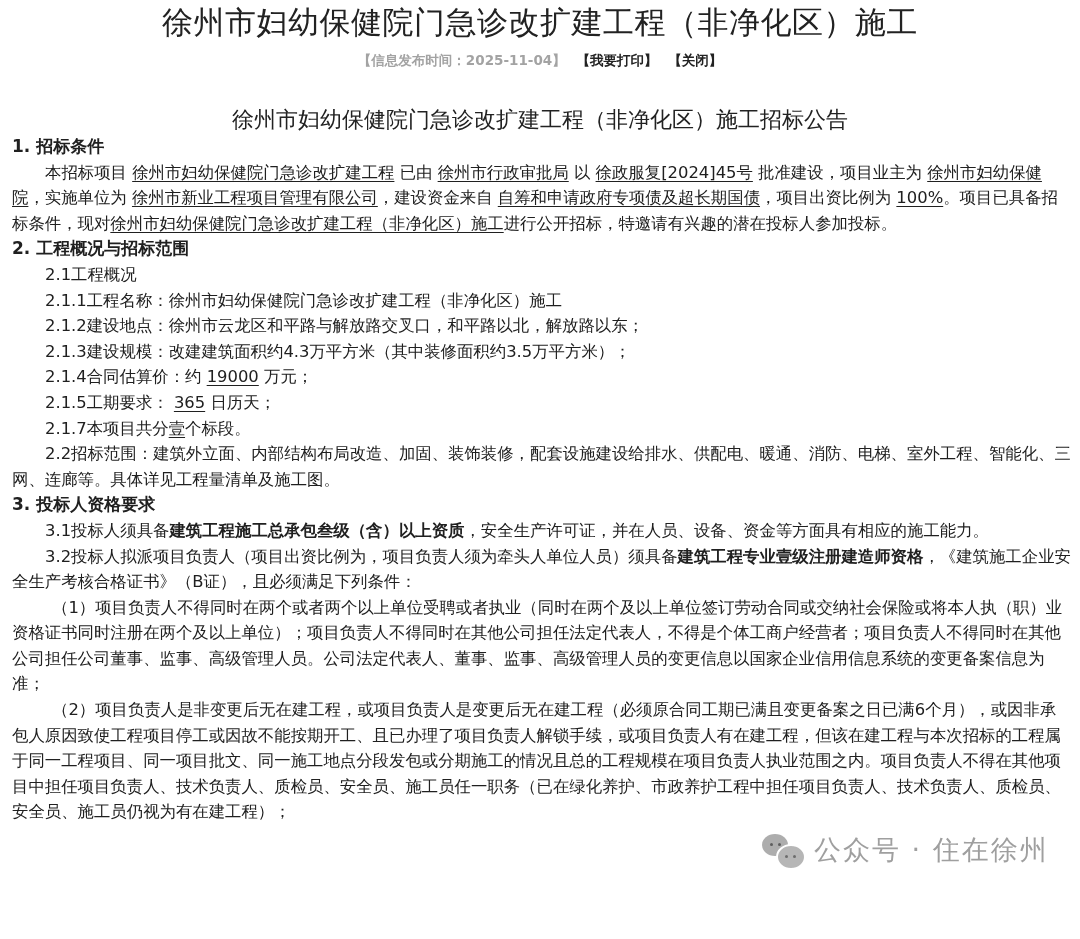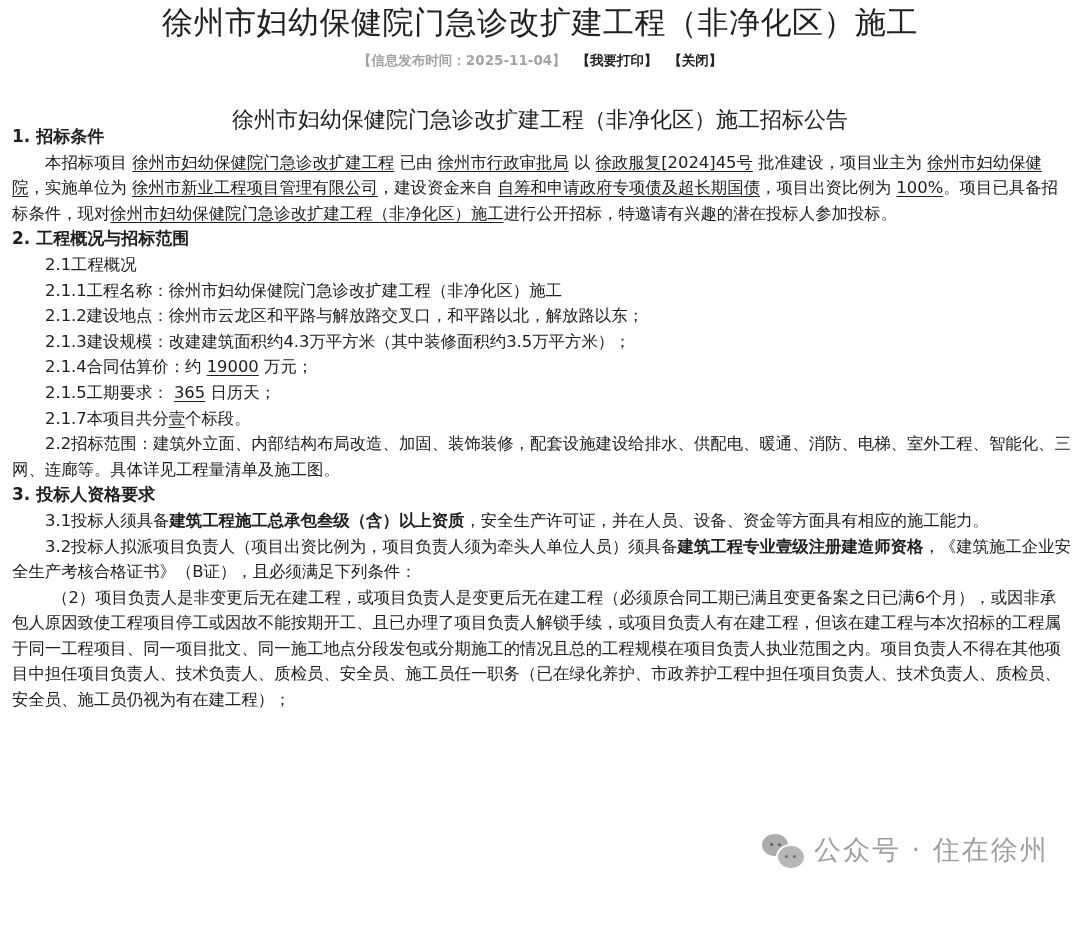--- a/index.html
+++ b/index.html
@@ -16,21 +16,21 @@
     position:absolute; top:50px; left:0; width:1080px; text-align:center;
     font-size:13.5px; line-height:20px; font-weight:bold;
   }
   .meta .date { color:#a3a3a3; }
   .meta .link { color:#222; cursor:pointer; margin-left:6px;text-align:center; }
   .notice-title {
     position:absolute; top:105px; left:0; width:1080px; text-align:center;
     font-size:22px; line-height:30px; color:#222;
   }
   .content {
-    position:absolute; top:124px; left:12px; width:1060px;
+    position:absolute; top:134px; left:12px; width:1060px;
     font-size:16.4px; line-height:25.6px; color:#202020;
   }
   .content p { margin:0; }
   .h { font-weight:bold; font-size:17px; }
   .indent1 { text-indent:33px; }
   .indent2 { padding-left:33px; }
   .indent3 { text-indent:40px; }
   u { text-underline-offset:3px; text-decoration-thickness:1px; }
   .bu { font-weight:bold; text-underline-offset:3px; }
   .watermark {
@@ -66,20 +66,21 @@
   <p class="indent2">2.1.2建设地点：徐州市云龙区和平路与解放路交叉口，和平路以北，解放路以东；</p>
   <p class="indent2">2.1.3建设规模：改建建筑面积约4.3万平方米（其中装修面积约3.5万平方米）；</p>
   <p class="indent2"><span>2.1.4合同估算价：约 </span><u>19000</u><span> 万元；</span></p>
   <p class="indent2"><span>2.1.5工期要求： </span><u>365</u><span> 日历天；</span></p>
   <p class="indent2"><span>2.1.7本项目共分</span><u>壹</u><span>个标段。</span></p>
   <p class="indent1">2.2招标范围：建筑外立面、内部结构布局改造、加固、装饰装修，配套设施建设给排水、供配电、暖通、消防、电梯、室外工程、智能化、三网、连廊等。具体详见工程量清单及施工图。</p>
 
   <p class="h">3. 投标人资格要求</p>
   <p class="indent1"><span>3.1投标人须具备</span><span class="bu">建筑工程施工总承包叁级（含）以上资质</span><span>，安全生产许可证，并在人员、设备、资金等方面具有相应的施工能力。</span></p>
   <p class="indent1"><span>3.2投标人拟派项目负责人（项目出资比例为，项目负责人须为牵头人单位人员）须具备</span><span class="bu">建筑工程专业壹级注册建造师资格</span><span>，《建筑施工企业安全生产考核合格证书》（B证），且必须满足下列条件：</span></p>
+  <p class="indent3">（1）项目负责人不得同时在两个或者两个以上单位受聘或者执业（同时在两个及以上单位签订劳动合同或交纳社会保险或将本人执（职）业资格证书同时注册在两个及以上单位）；项目负责人不得同时在其他公司担任法定代表人，不得是个体工商户经营者；项目负责人不得同时在其他公司担任公司董事、监事、高级管理人员。公司法定代表人、董事、监事、高级管理人员的变更信息以国家企业信用信息系统的变更备案信息为准；</p>
   <p class="indent3">（2）项目负责人是非变更后无在建工程，或项目负责人是变更后无在建工程（必须原合同工期已满且变更备案之日已满6个月），或因非承包人原因致使工程项目停工或因故不能按期开工、且已办理了项目负责人解锁手续，或项目负责人有在建工程，但该在建工程与本次招标的工程属于同一工程项目、同一项目批文、同一施工地点分段发包或分期施工的情况且总的工程规模在项目负责人执业范围之内。项目负责人不得在其他项目中担任项目负责人、技术负责人、质检员、安全员、施工员任一职务（已在绿化养护、市政养护工程中担任项目负责人、技术负责人、质检员、安全员、施工员仍视为有在建工程）；</p>
 </div>
 
 <div class="watermark">
   <span class="wm-icon">
     <span class="bubble1">
         <span class="dot" style="left:8px;top:9px;"></span>
         <span class="dot" style="left:16px;top:9px;"></span>
       </span>
     <span class="bubble2">

